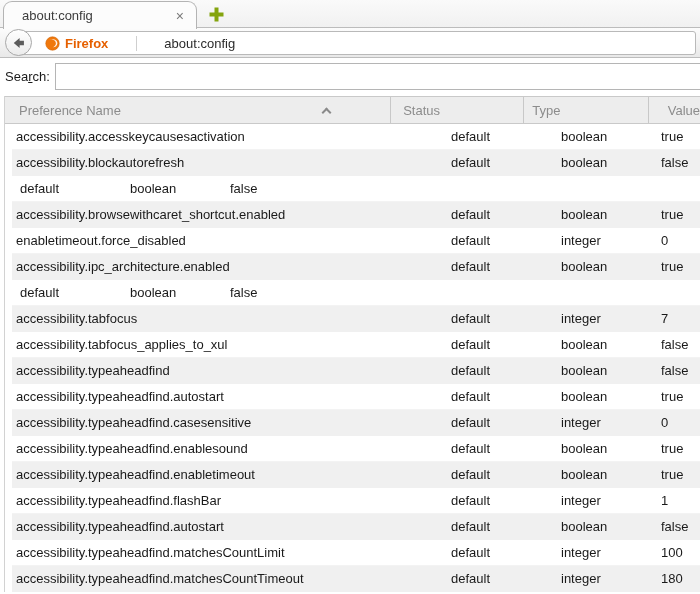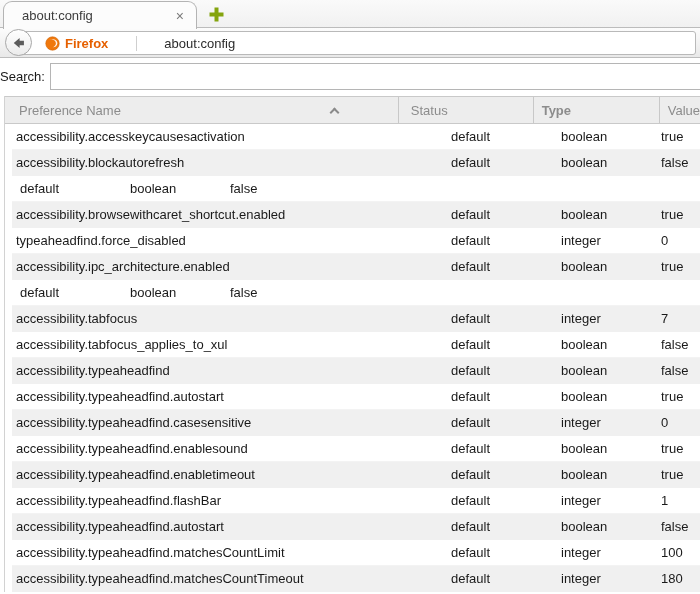--- a/index.html
+++ b/index.html
@@ -26,36 +26,36 @@
              display:flex; align-items:center; justify-content:center; }
   .urlbar { position:absolute; left:18px; right:4px; top:3px; height:24px; background:#fff;
             border:1px solid #b9b9b9; border-radius:3px;
             display:flex; align-items:center; padding-left:20px;gap:20px; }
   .ffbadge { display:flex; align-items:center; gap:5px; padding:0 6px; }
   .ffbadge-label { color:#e66000; font-weight:bold; }
   .urlbar-sep { width:1px; height:15px; background:#cfcfcf; margin:0 7px 0 2px; }
   .url-text { color:#2b2b2b; }
 
   
-  .searchrow { display:flex; align-items:center; margin-top:5px; height:27px; }
+  .searchrow { display:flex; align-items:center; margin-top:5px; height:27px; padding-left:5px; }
   .search-label { color:#1a1a1a; margin-right:5px; white-space:nowrap; }
   .search-label .ak { text-decoration:underline; }
   .search-input { flex:1; height:27px; border:1px solid #b5b5b5; border-right:none;
                   outline:none; font:inherit; padding:0 6px; background:#fff; }
 
   
   .table { margin-top:6px; margin-left:4px; width:696px; border-left:1px solid #d2d2d2; }
   .thead { display:flex; height:28px; background:#ededed;
            border-top:1px solid #c9c9c9; border-bottom:1px solid #c9c9c9;
            color:#8c8c8c; align-items:center;gap:44px; }
   .th { height:100%; display:flex; align-items:center; }
   .th-name  { width:431px; padding-left:14px; position:relative; }
   .th-status{ width:110px; padding-left:12px; border-left:1px solid #c8c8c8; }
-  .th-type  { width:100px; padding-left:8px; border-left:1px solid #c8c8c8;font-weight:bold; }
-  .th-value { flex:1;      padding-left:8px; border-left:1px solid #c8c8c8;text-align:center; }
+  .th-type  { width:100px; padding-left:8px; border-left:1px solid #c8c8c8; }
+  .th-value { flex:1;      padding-left:19px; border-left:1px solid #c8c8c8;text-align:center; }
   .sort-caret { position:absolute; right:16px; top:12px; width:7px; height:7px;
                 border-left:2px solid #8a8a8a; border-top:2px solid #8a8a8a;
                 transform:rotate(45deg); }
 
   .row { display:flex; height:26px; line-height:25px; background:#fff;margin-left:7px; }
   .row:nth-child(even) { background:#f0f0f0; }
   .row:nth-child(odd)  { border-bottom:1px solid #f3f3f3; }
   .c-name  { width:431px; padding-left:4px; overflow:hidden; white-space:nowrap; }
   .c-status{ width:110px; padding-left:8px; }
   .c-type  { width:100px; padding-left:8px; }
@@ -134,21 +134,21 @@
         <span class="c-type">boolean</span>
         <span class="c-value">false</span>
       </div>
     <div class="row">
         <span class="c-name">accessibility.browsewithcaret_shortcut.enabled</span>
         <span class="c-status">default</span>
         <span class="c-type">boolean</span>
         <span class="c-value">true</span>
       </div>
     <div class="row">
-        <span class="c-name">typeaheadfind.force_disabled</span>
+        <span class="c-name">enabletimeout.force_disabled</span>
         <span class="c-status">default</span>
         <span class="c-type">integer</span>
         <span class="c-value">0</span>
       </div>
     <div class="row">
         <span class="c-name">accessibility.ipc_architecture.enabled</span>
         <span class="c-status">default</span>
         <span class="c-type">boolean</span>
         <span class="c-value">true</span>
       </div>

